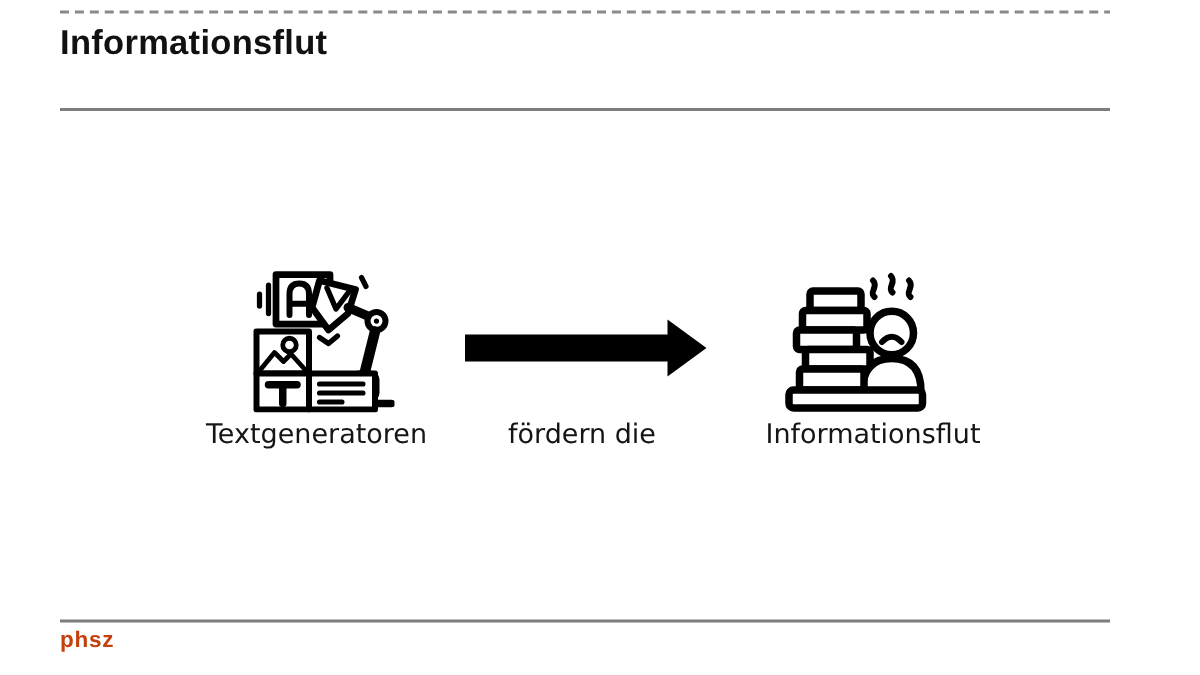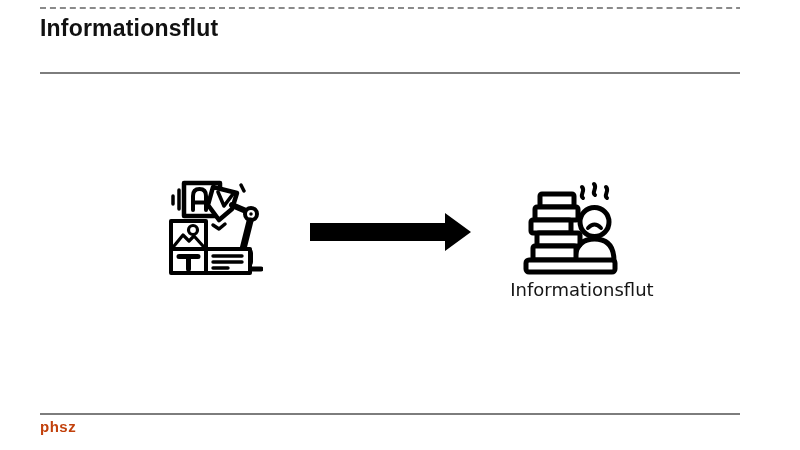--- a/index.html
+++ b/index.html
@@ -147,19 +147,21 @@
         <rect x="12" y="27" width="43" height="13" rx="2" fill="#ffffff"></rect>
         <rect x="8" y="40" width="40" height="13" rx="2" fill="#ffffff"></rect>
         <rect x="14" y="53" width="43" height="13" rx="2" fill="#ffffff"></rect>
         <rect x="10" y="66" width="43" height="14" rx="2" fill="#ffffff"></rect>
 
         <rect x="3" y="80" width="89" height="12" rx="3" fill="#ffffff"></rect>
       </g>
     </svg>
   </div>
 
+  <div class="caption cap-1">Textgeneratoren</div>
+  <div class="caption cap-2">fördern die</div>
   <div class="caption cap-3">Informationsflut</div>
 
   <div class="rule rule-footer"></div>
 
   <div class="footer-logo">phsz</div>
 
 </div>
 
 </body></html>

